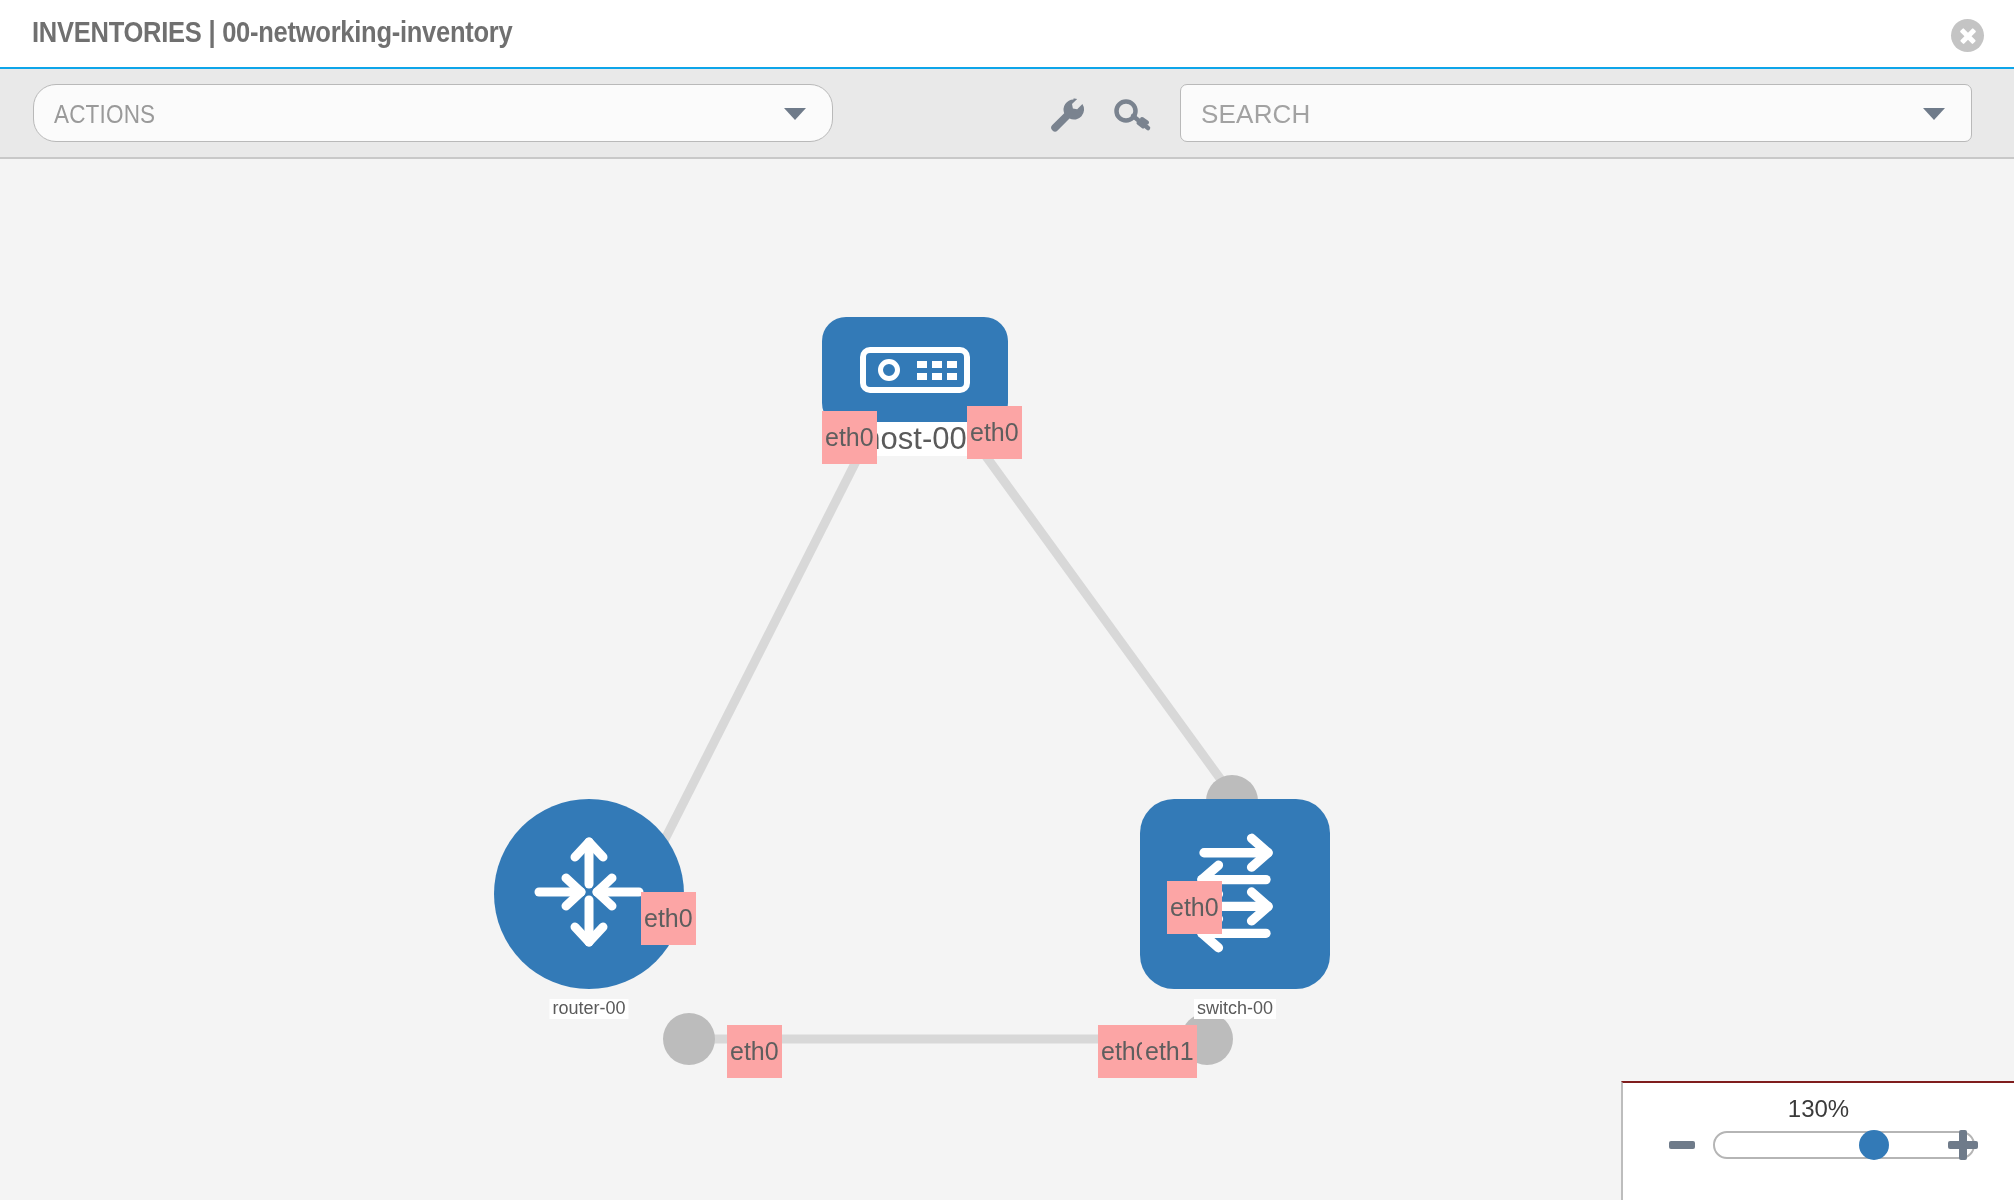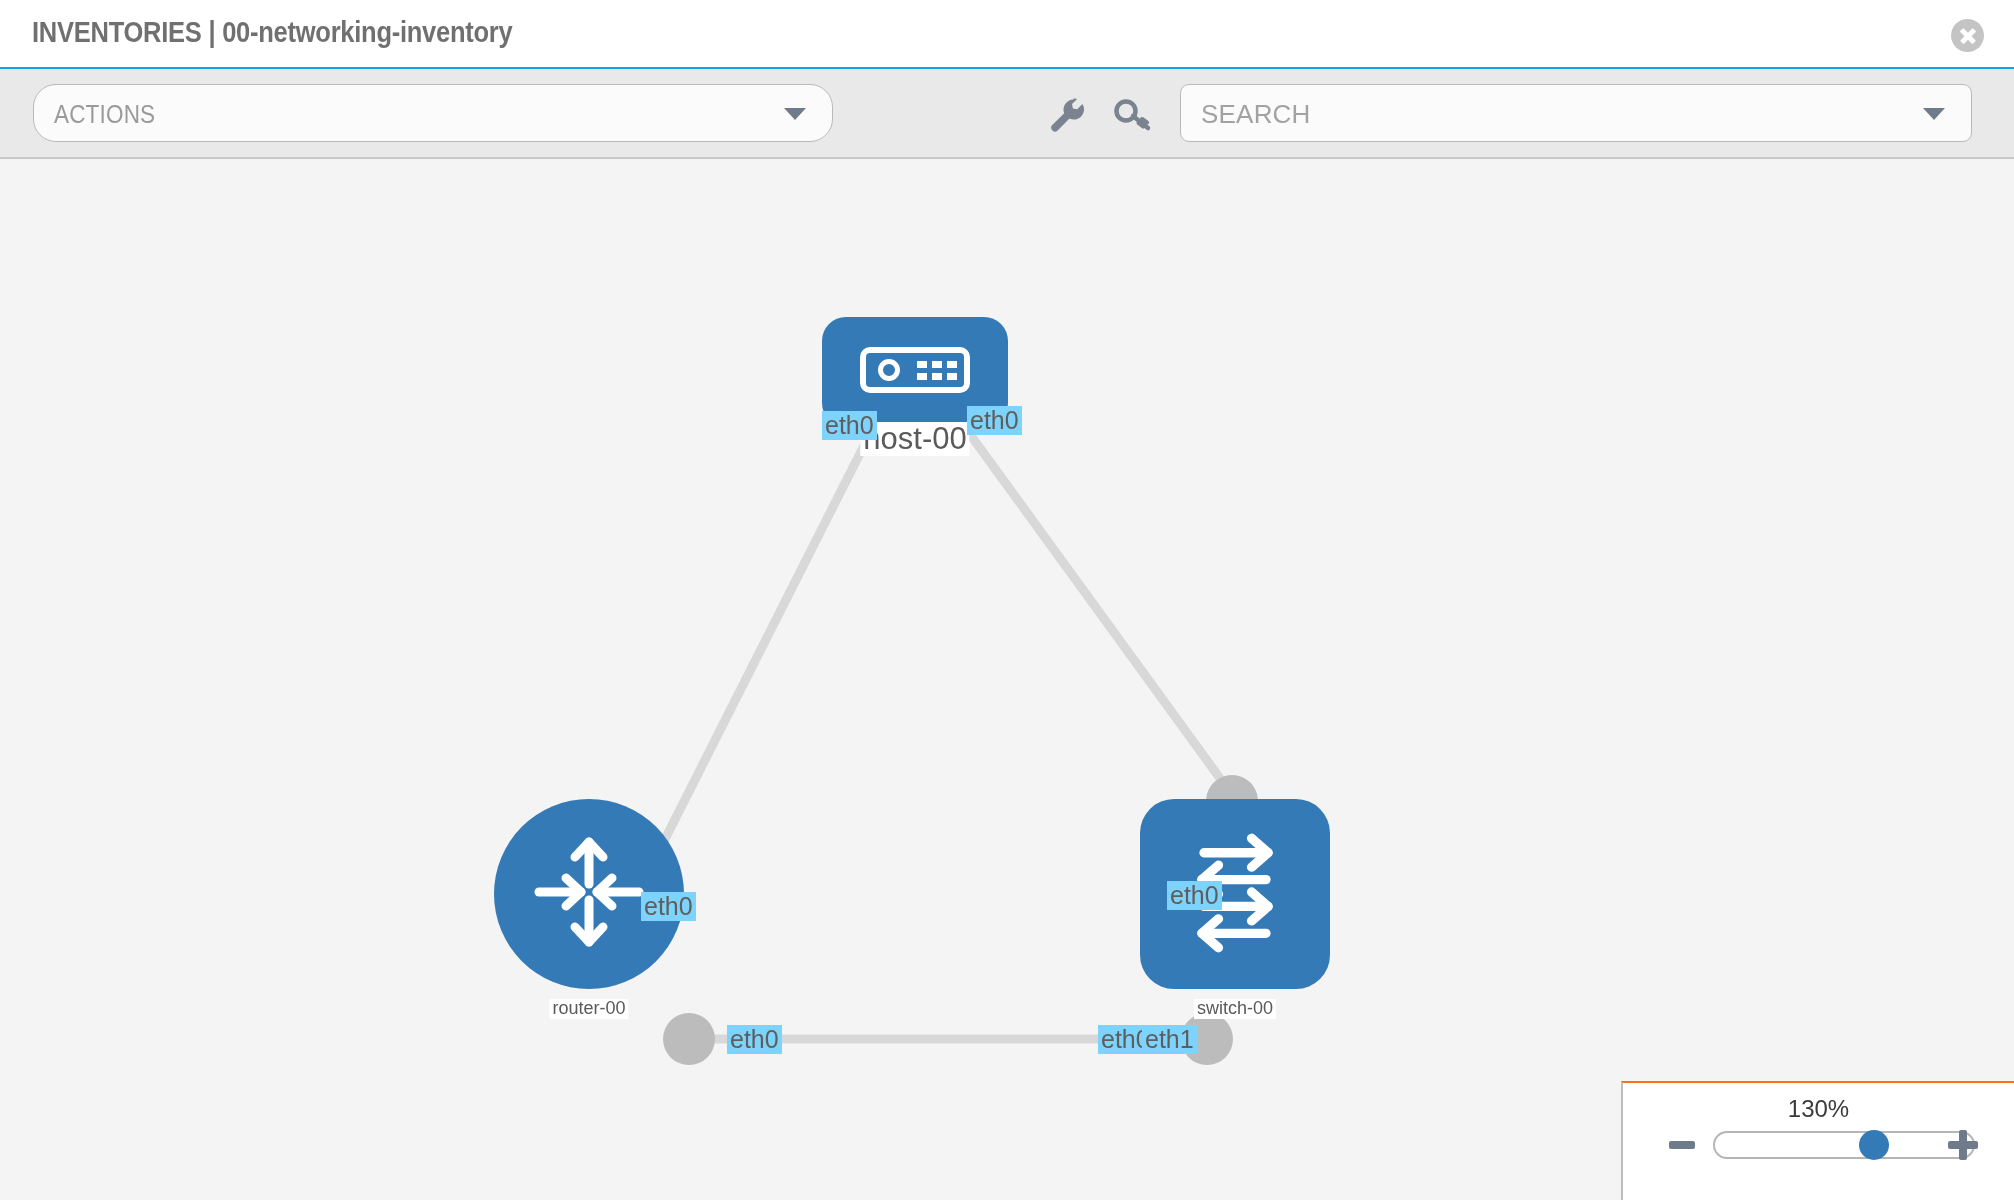--- a/index.html
+++ b/index.html
@@ -105,21 +105,20 @@
     border-left: 11px solid transparent;
     border-right: 11px solid transparent;
     border-top: 12px solid #6f7b8a;
   }
   #search-field {
     left: 1180px;
     top: 15px;
     width: 792px;
     height: 58px;
     cursor: text;
-    border-radius: 9px;
   }
   #search-placeholder {
     position: absolute;
     left: 20px;
     top: 14px;
     font-size: 26px;
     color: #a2a2a2;
     letter-spacing: 0.2px;
     white-space: nowrap;
   }
@@ -190,37 +189,37 @@
     position: absolute;
     left: 50%; top: 50%;
     transform: translate(-50%,-50%);
   }
 
   
   .edge-label {
     position: absolute;
     font-size: 25px;
     color: #5e5e5e;
-    background: #7dd3fc;
-    padding: 0 3px;
+    background: #fca5a5;
+    padding: 12px 3px;
     white-space: nowrap;
     line-height: 1.15;
     cursor: default;
   }
 
   
   #zoom-panel {
     position: absolute;
     left: 1621px;
     top: 1081px;
     width: 393px;
     height: 119px;
     background: #ffffff;
     border-left: 2px solid #bdbdbd;
-    border-top: 2px solid #f97316;
+    border-top: 2px solid #7f1d1d;
     box-sizing: border-box;
   }
   #zoom-value {
     position: absolute;
     left: 0; right: 0;
     top: 12px;
     text-align: center;
     font-size: 24px;
     color: #3a3a3a;
   }

